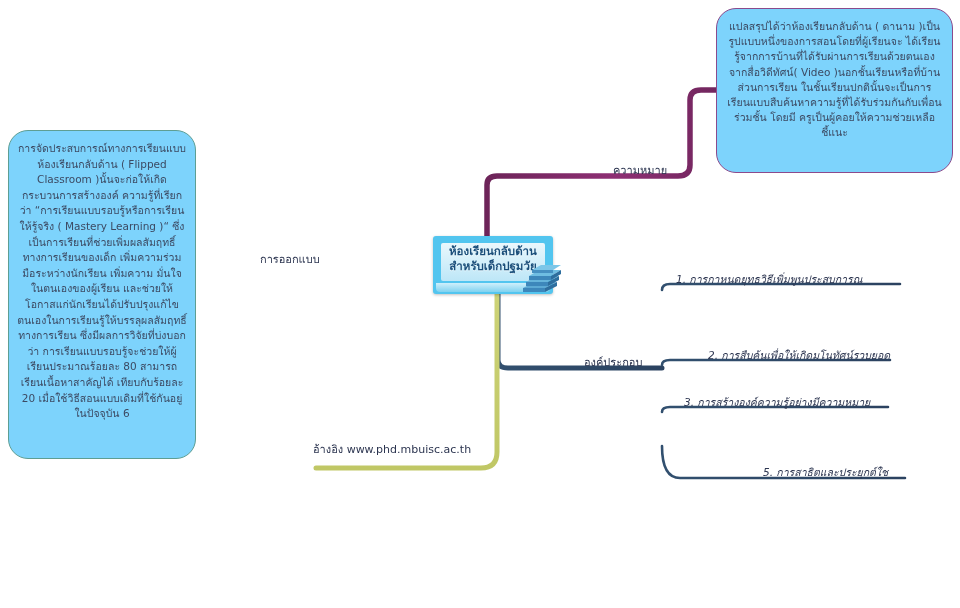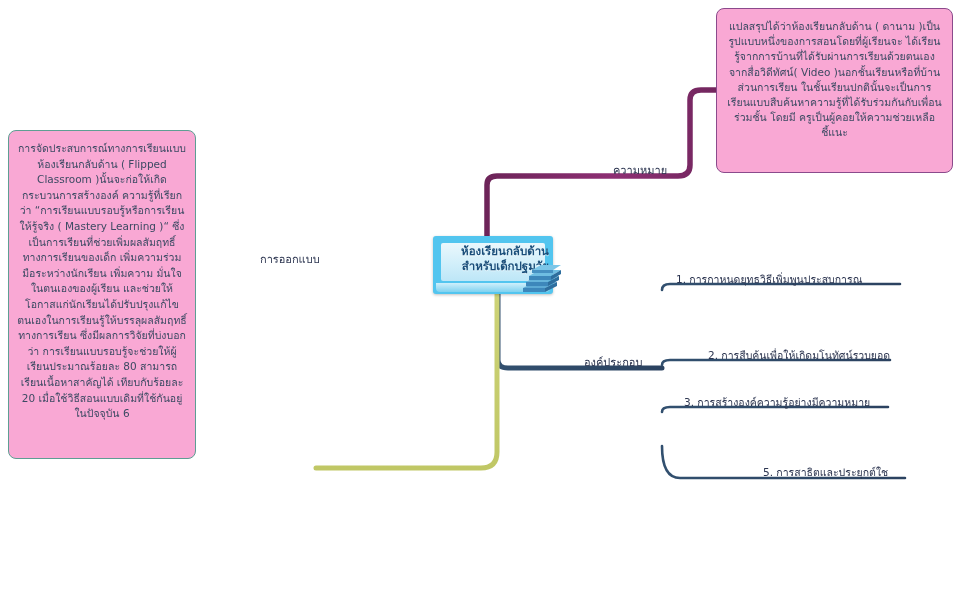--- a/index.html
+++ b/index.html
@@ -8,22 +8,22 @@
     background:#ffffff;
     font-family:"DejaVu Sans","Liberation Sans",sans-serif;
     overflow:hidden;position:relative;
   }
   #canvas{position:absolute;left:0;top:0;width:960px;height:608px;}
   svg.branches{position:absolute;left:0;top:0;width:960px;height:608px;pointer-events:none;}
 
   
   .note{
     position:absolute;
-    border-radius:8px;
-    background:#f9a8d4;
+    border-radius:20px;
+    background:#7dd3fc;
     box-sizing:border-box;
     text-align:center;
     color:#3a3f5c;
   }
   #note-left{
     left:8px;top:130px;width:188px;height:329px;
     border:1.4px solid #5e9e93;
     padding:10px 8px 6px 8px;
     font-size:10.5px;line-height:15.6px;
     color:#3c4a63;
@@ -51,41 +51,42 @@
     background:linear-gradient(180deg,#eaf7fc 0%,#cfeefa 60%,#bde6f7 100%);
     border-radius:2px;
   }
   .cn-base{
     position:absolute;left:3px;top:47px;width:114px;height:9px;
     background:linear-gradient(180deg,#cfeffb 0%,#7fd2f0 100%);
     border-radius:0 0 4px 4px;
   }
   .cn-label{
     position:absolute;left:4px;top:8px;width:112px;
-    text-align:right;
+    text-align:center;
     font-size:11.5px;line-height:15px;font-weight:bold;
     color:#1a4e7a;
     text-shadow:0 1px 0 rgba(255,255,255,.6);
     z-index:4;
   }
   
   #books{position:absolute;left:86px;top:26px;width:42px;height:34px;z-index:5;}
 
   
   .blabel{
     position:absolute;
     font-size:11px;
     color:#2c3550;
     white-space:nowrap;
   }
   .sublabel{
     position:absolute;
     font-size:10.5px;
     color:#2c3550;
     white-space:nowrap;
+    font-style:italic;
   }
 </style>
 </head>
 <body>
 
 <div id="canvas">
 
   <svg class="branches" viewBox="0 0 960 608">
     <defs>
       <linearGradient id="gradPurple" x1="0" y1="0" x2="1" y2="0">
@@ -149,20 +150,21 @@
       <polygon points="13,8 34,8 34,11 13,11" fill="#4690c2"></polygon>
     </svg>
   </div>
 
   <div class="blabel" style="left:260px;top:250px;">การออกแบบ</div>
 
   <div class="blabel" style="left:613px;top:161px;">ความหมาย</div>
 
   <div class="blabel" style="left:584px;top:353px;">องค์ประกอบ</div>
 
+  <div class="blabel" style="left:313px;top:440px;">อ้างอิง www.phd.mbuisc.ac.th</div>
 
   <div class="sublabel" style="left:676px;top:271px;">1. การกาหนดยุทธวิธีเพิ่มพูนประสบการณ</div>
 
   <div class="sublabel" style="left:708px;top:347px;">2. การสืบค้นเพื่อให้เกิดมโนทัศน์รวบยอด</div>
 
   <div class="sublabel" style="left:684px;top:394px;">3. การสร้างองค์ความรู้อย่างมีความหมาย</div>
 
   <div class="sublabel" style="left:763px;top:464px;">5. การสาธิตและประยุกต์ใช</div>
 
 </div>

